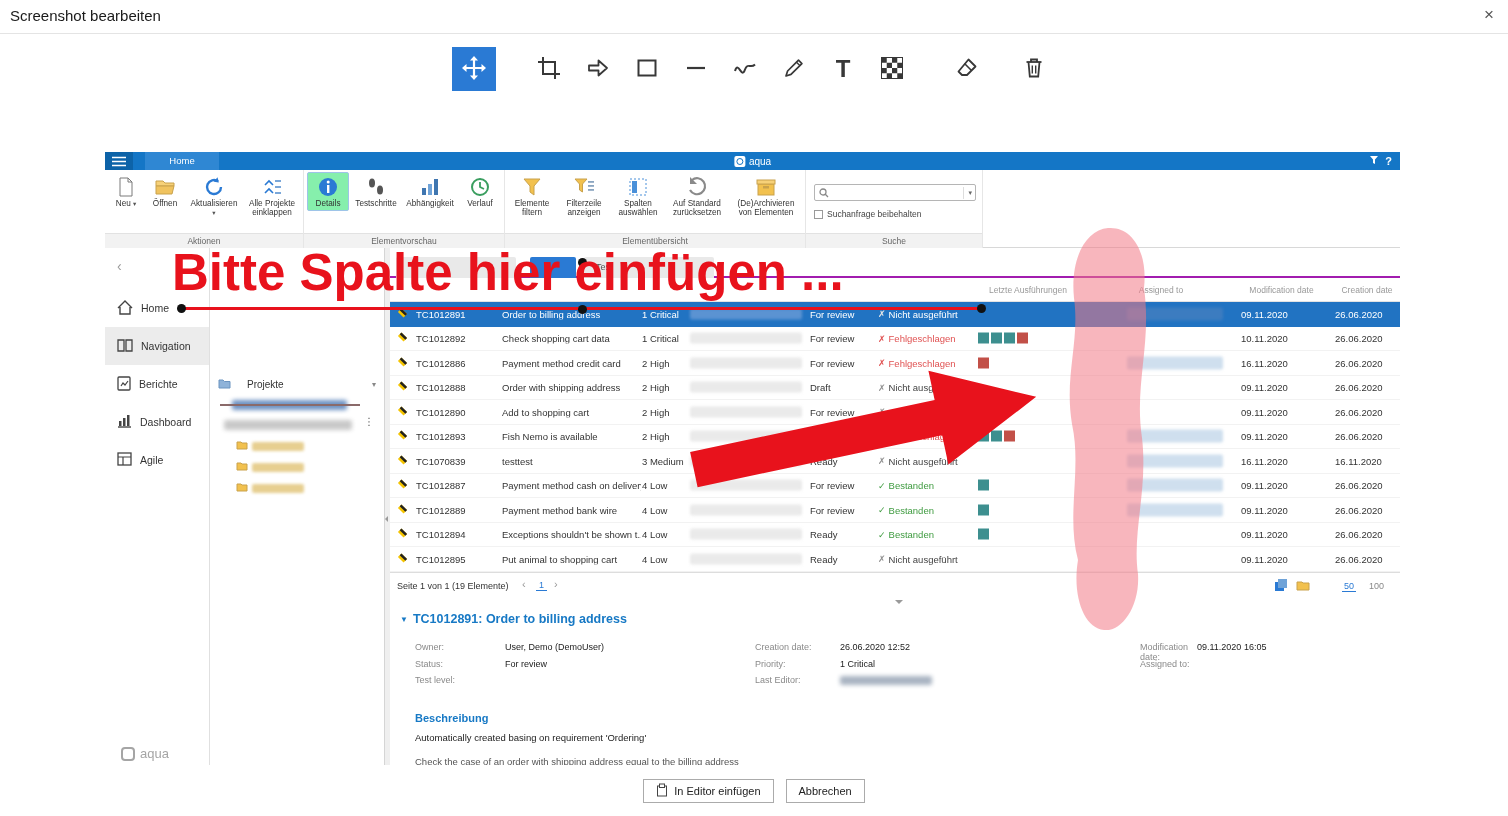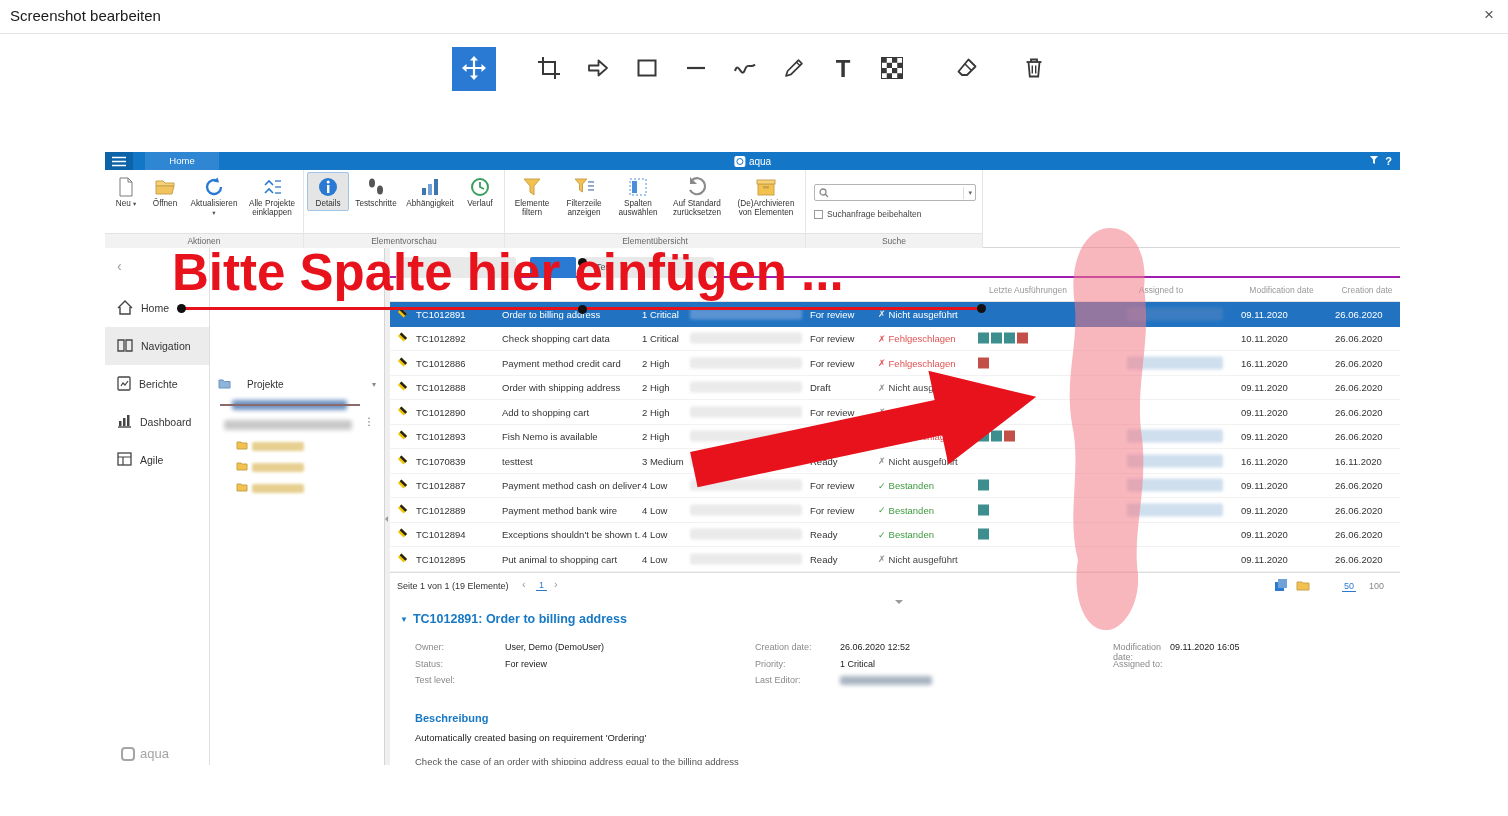--- a/index.html
+++ b/index.html
@@ -29,21 +29,21 @@
 .app-logo-sq::after{content:"";width: 5px;height:5px;border:1.5px solid #1476c6;border-radius:50%;}
 .app-tb-right{position:absolute;right:8px;top:0;height:18px;display:flex;align-items:center;gap:7px;color:#fff;}
 .help-q{font-size:11px;font-weight:700;cursor:pointer;}
 
 .ribbon{position:absolute;left:0;top:18px;right:0;height:78px;background:#fff;border-bottom:1px solid #d8d8d8;}
 .rb-row{display:flex;height:78px;align-items:stretch;}
 .rb-group{position:relative;display:flex;align-items:flex-start;padding:2px 2px 16px 2px;border-right:1px solid #e6e6e6;}
 .rb-group-label{position:absolute;left:0;right:0;bottom:0;height:15px;background:#f2f2f2;border-top:1px solid #e2e2e2;font-size:8.5px;color:#666;text-align:center;line-height:15px;}
 .rb-btn{display:flex;flex-direction:column;align-items:center;padding:2px 1px;margin:0 1px;font-size:8.2px;line-height:1.15;text-align:center;color:#333;border:1px solid transparent;border-radius:2px;cursor:pointer;}
 .rb-btn .rb-ico{height:24px;display:flex;align-items:center;justify-content:center;}
-.rb-btn.sel{background:#e5e5e5;border-color:#9ec4e8;text-align:center;}
+.rb-btn.sel{background:#86efac;border-color:#9ec4e8;text-align:center;}
 .dda{font-size:6.5px;color:#555;}
 .search-wrap{width:172px;padding:12px 4px 0 6px;position:relative;}
 .search-box{position:relative;height:17px;border:1px solid #b5b5b5;border-radius:2px;background:#fff;}
 .search-box .mag{position:absolute;left:4px;top:3px;}
 .scaret{position:absolute;right:3px;top:2px;font-size:7px;color:#666;border-left:1px solid #ddd;padding-left:4px;line-height:12px;cursor:pointer;}
 .skeep{display:flex;align-items:center;gap:4px;margin-top:8px;font-size:8.5px;color:#444;cursor:pointer;}
 .cbx{width:9px;height:9px;border:1px solid #9a9a9a;background:#fff;display:inline-block;}
 
 .app-body{position:absolute;left:0;top:96px;right:0;bottom:0;display:flex;}
 .side-nav{position:relative;width:105px;border-right:1px solid #e0e0e0;background:#fff;flex:none;}
@@ -116,21 +116,21 @@
 .pg-ic1{position:absolute;right:112px;top:6px;cursor:pointer;}
 .pg-ic2{position:absolute;right:90px;top:7px;cursor:pointer;}
 .pg-50{position:absolute;right:44px;top:8px;color:#2a7ad4;border-bottom:1.5px solid #2a7ad4;padding:0 2px;cursor:pointer;}
 .pg-100{position:absolute;right:16px;top:8px;color:#888;cursor:pointer;}
 .splitbar{position:absolute;left:0;top:350px;right:0;height:8px;}
 .splitbar::after{content:"";position:absolute;left:50%;top:2px;border-left:4px solid transparent;border-right:4px solid transparent;border-top:4px solid #9a9a9a;}
 .details{position:absolute;left:0;top:358px;right:0;bottom:0;}
 .det-title{position:absolute;left:10px;top:6px;display:flex;align-items:center;gap:5px;color:#1779c5;font-size:12.5px;font-weight:700;cursor:pointer;}
 .det-chev{font-size:8px;}
 .det-col{position:absolute;top:36px;}
-.dc0{left:25px;}.dc1{left:365px;}.dc2{left:723px;}
+.dc0{left:25px;}.dc1{left:365px;}.dc2{left:750px;}
 .det-field{display:flex;height:16.5px;font-size:9px;align-items:flex-start;}
 .det-label{color:#8a8a8a;}
 .dc0 .det-label{width:90px;}.dc1 .det-label{width:85px;}.dc2 .det-label{width:57px;}
 .det-value{color:#222;}
 .det-blur{width:92px;height:9px;background:#a9b4c2;filter:blur(2px);margin-top:1px;border-radius:2px;}
 .det-desc-h{position:absolute;left:25px;top:106px;color:#1779c5;font-size:11px;font-weight:700;}
 .det-desc{position:absolute;left:25px;top:126px;font-size:9.5px;color:#222;}
 .det-desc2{position:absolute;left:25px;top:150px;font-size:9.5px;color:#555;filter:blur(0.3px);}
 
 
@@ -784,14 +784,24 @@
   <svg class="ann ann-arrow" width="356" height="122" viewBox="0 0 356 122">
       <polygon id="arrow-poly" fill="#e8121c" points="2,43 252,43 252,13 352,61 252,109 252,79 2,79"></polygon>
     </svg>
   <div class="ann ann-line" style="background: rgb(232, 18, 28);"></div>
   <div class="ann handle hd1"></div>
   <div class="ann handle hd2"></div>
   <div class="ann handle hd3"></div>
   <div class="ann handle hd4"></div>
   <div class="ann ann-text" style="color: rgb(232, 18, 28);">Bitte Spalte hier einfügen ...</div>
 
+  <div class="dlg-footer">
+    <button class="f-btn">
+        <span><svg width="12" height="14" viewBox="0 0 12 14">
+            <rect x="1.5" y="3" width="9" height="10" fill="none" stroke="#444"></rect>
+            <rect x="3.5" y="1" width="5" height="3.5" fill="#fff" stroke="#444"></rect>
+          </svg></span>
+        <span>In Editor einfügen</span>
+      </button>
+    <button class="f-btn">Abbrechen</button>
+  </div>
 
 </div>
 
 </body></html>

